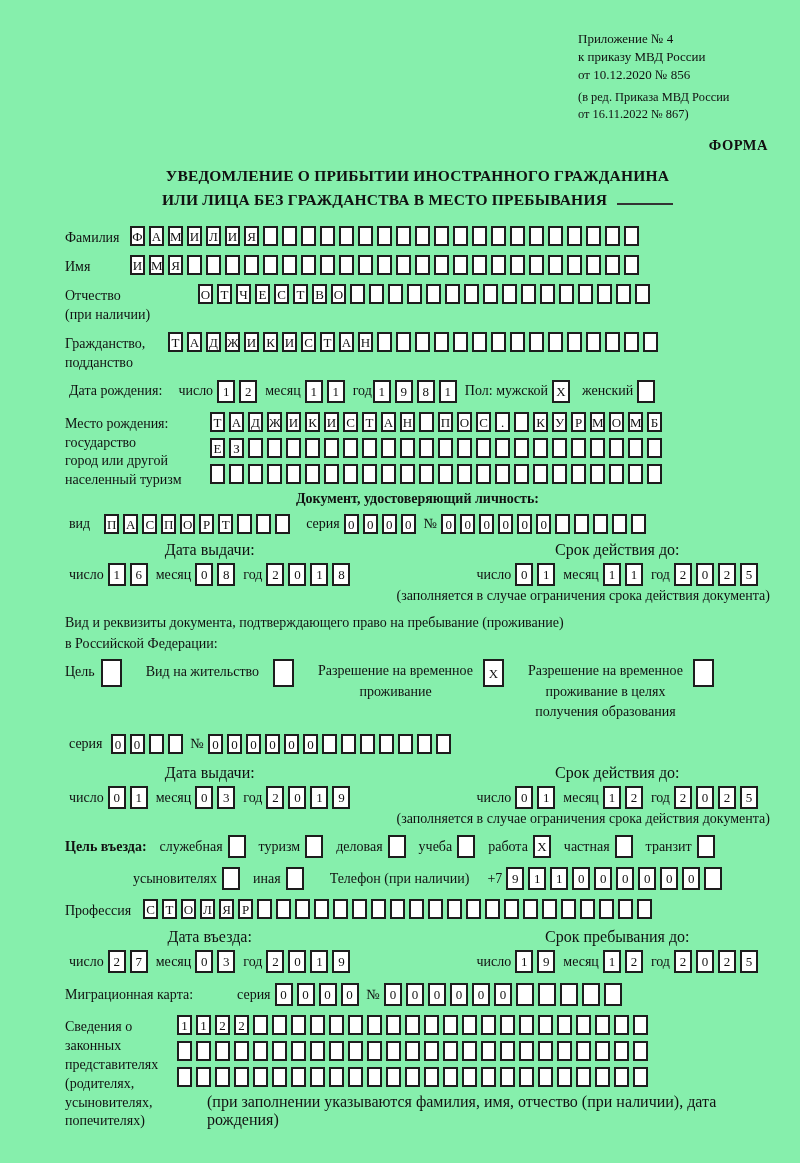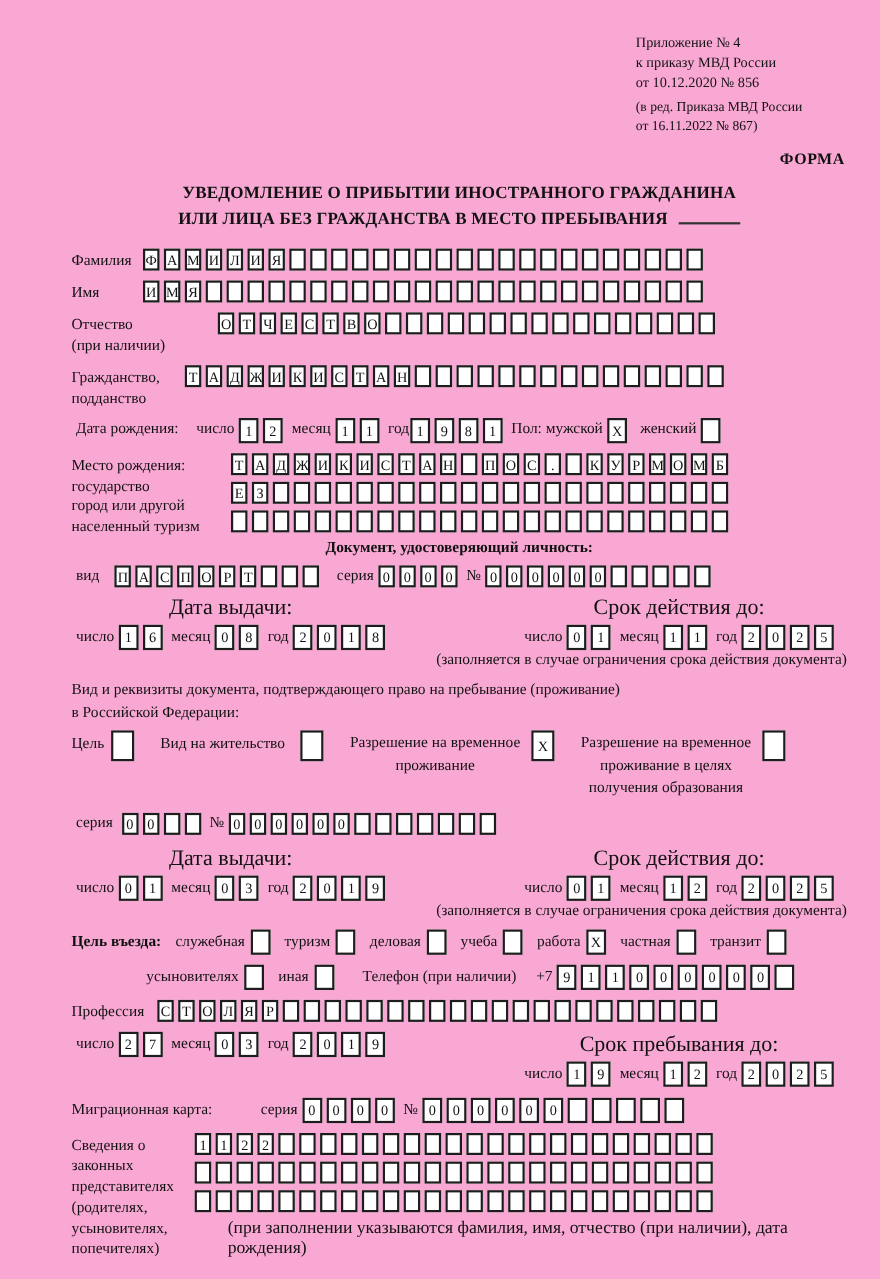--- a/index.html
+++ b/index.html
@@ -1,18 +1,18 @@
 <!DOCTYPE html>
 <html lang="ru"><head>
 <meta charset="utf-8">
 <style>
   * { box-sizing: border-box; }
   html, body { margin: 0; padding: 0; background: #e8e8e8; }
   .page {
-    width: 800px; height: 1163px; margin: 0 auto; background: #f9a8d4;
+    width: 800px; height: 1163px; margin: 0 auto; background: #86efac;
     font-family: "Liberation Serif", "DejaVu Serif", serif; color: #111;
     padding: 30px 30px 16px 65px; position: relative; overflow: hidden;
   }
   
   .hdr { margin-left: auto; width: 192px; font-size: 13px; line-height: 1.4; }
   .hdr .sm { font-size: 12.4px; }
   .hdr .gap { height: 4px; }
   .forma { text-align: right; font-weight: bold; font-size: 14.5px; margin: 14px 2px 10px 0; letter-spacing: .5px; }
   
   .title { text-align: center; font-weight: bold; font-size: 15.5px; line-height: 1.55; margin: 2px 0 14px; letter-spacing: .2px; }
@@ -31,21 +31,21 @@
     display: inline-block; width: 15px; height: 20px; border: 2px solid #1d1d1d;
     margin-right: 4px; text-align: center; font-size: 13px; line-height: 17px; background: #fff;
   }
   .boxes.cb .cell { width: 18px; height: 23px; line-height: 20px; }
   .boxes.cbL .cell { width: 21px; height: 28px; line-height: 25px; }
   .stack > .boxes { display: flex; margin-bottom: 6px; }
   
   .center-b { text-align: center; font-weight: bold; font-size: 14px; margin: 0 0 7px; }
   
   .dpair { display: flex; justify-content: space-between; margin-bottom: 2px; padding-right: 8px; }
-  .dtitle { text-align: center; font-size: 20px; margin-bottom: 4px; }
+  .dtitle { text-align: center; font-size: 16px; margin-bottom: 4px; }
   .dline { display: flex; align-items: center; font-size: 14px; }
   .dnote { text-align: right; font-size: 14px; margin: 1px 0 8px; }
   .mb10 { margin-bottom: 10px; }
   
   .intro { font-size: 14px; line-height: 1.5; margin-bottom: 5px; }
   .opts { display: flex; align-items: flex-start; margin: 4px 0 12px; font-size: 14px; }
   .opt { display: inline-flex; align-items: flex-start; }
   .opt .txt { padding-top: 5px; }
   .opt .lines { text-align: center; line-height: 1.45; padding-top: 2px; }
   .gap6 { width: 6px; flex: none; } .gap10 { width: 10px; flex: none; }
@@ -639,20 +639,21 @@
         <span class="cell"></span>
         <span class="cell"></span>
         <span class="cell"></span>
         <span class="cell"></span>
         <span class="cell"></span>
       </div>
   </div>
 
   <div class="dpair mb10">
     <div>
+      <div class="dtitle">Дата въезда:</div>
       <div class="dline">
         <span class="sub">число</span>
         <span class="boxes cb">
             <span class="cell">2</span>
             <span class="cell">7</span>
           </span>
         <span class="sub">месяц</span>
         <span class="boxes cb">
             <span class="cell">0</span>
             <span class="cell">3</span>

